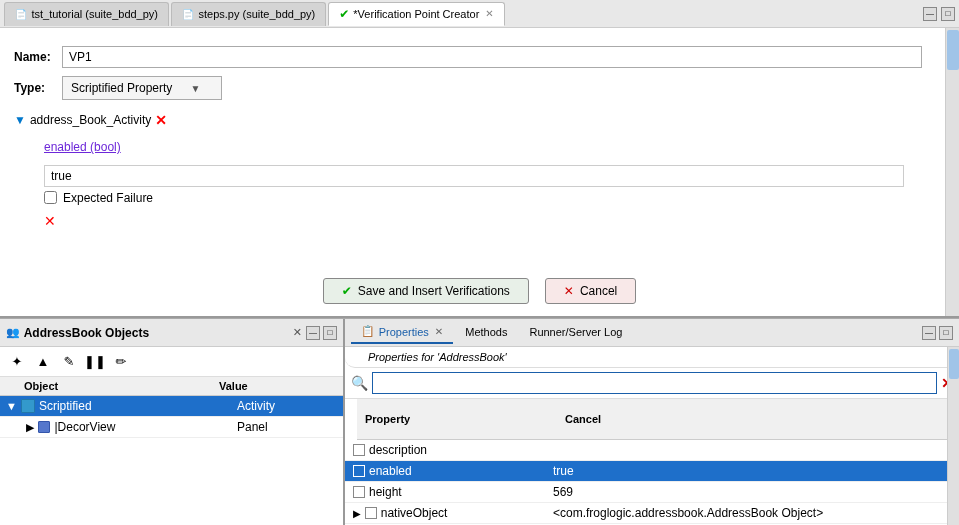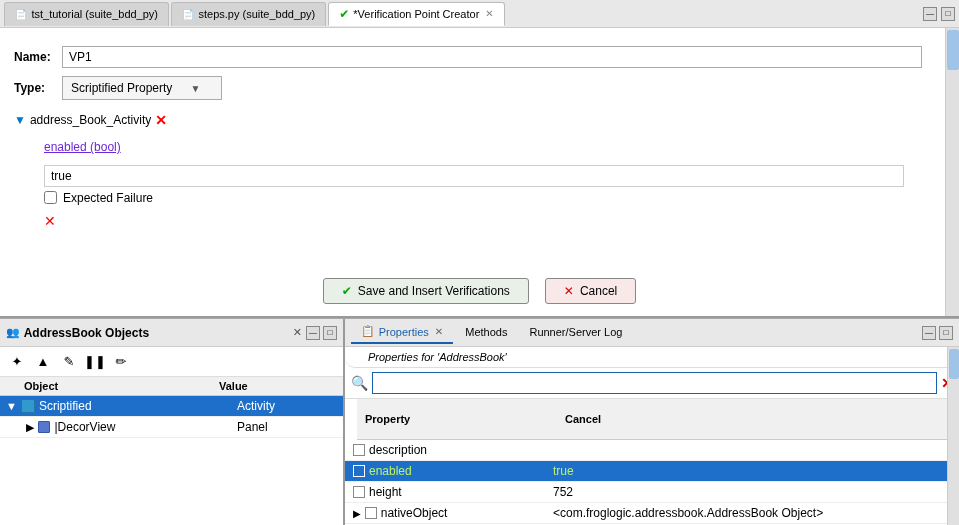--- a/index.html
+++ b/index.html
@@ -368,21 +368,21 @@
     .props-row {
       display: grid;
       grid-template-columns: 200px 1fr;
       padding: 3px 8px;
       border-bottom: 1px solid #eee;
       align-items: center;
       font-size: 12px;
     }
     .props-row.selected {
       background: #1e6fca;
-      color: #bef264;
+      color: #ffffff;
     }
     .props-row .prop-cell {
       display: flex;
       align-items: center;
       gap: 4px;
     }
     .prop-checkbox {
       width: 12px;
       height: 12px;
       border: 1px solid #888;
@@ -558,21 +558,21 @@
           <span class="prop-checkbox" style="border-color:#fff;"></span>
           <span>enabled</span>
         </div>
         <span>true</span>
       </div>
       <div class="props-row">
         <div class="prop-cell">
           <span class="prop-checkbox"></span>
           <span>height</span>
         </div>
-        <span>752</span>
+        <span>569</span>
       </div>
       <div class="props-row">
         <div class="prop-cell">
           <span class="prop-expand">▶</span>
           <span class="prop-checkbox"></span>
           <span>nativeObject</span>
         </div>
         <span>&lt;com.froglogic.addressbook.AddressBook Object&gt;</span>
       </div>
       <div class="props-row">

